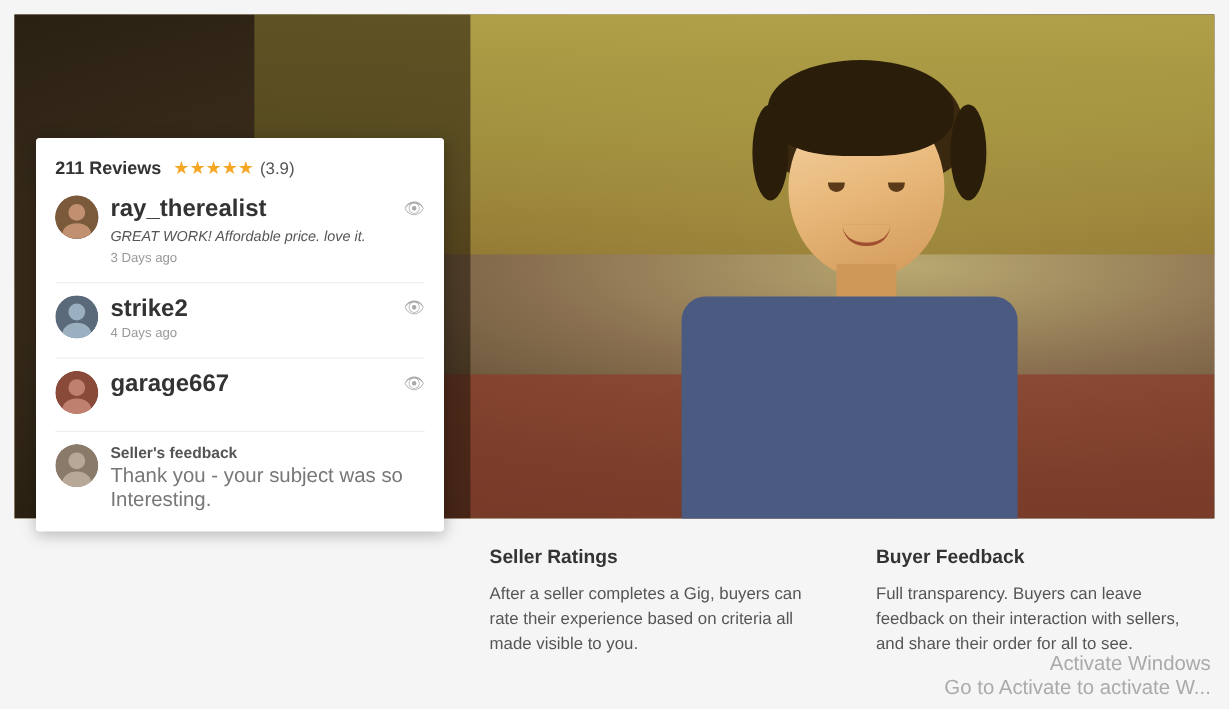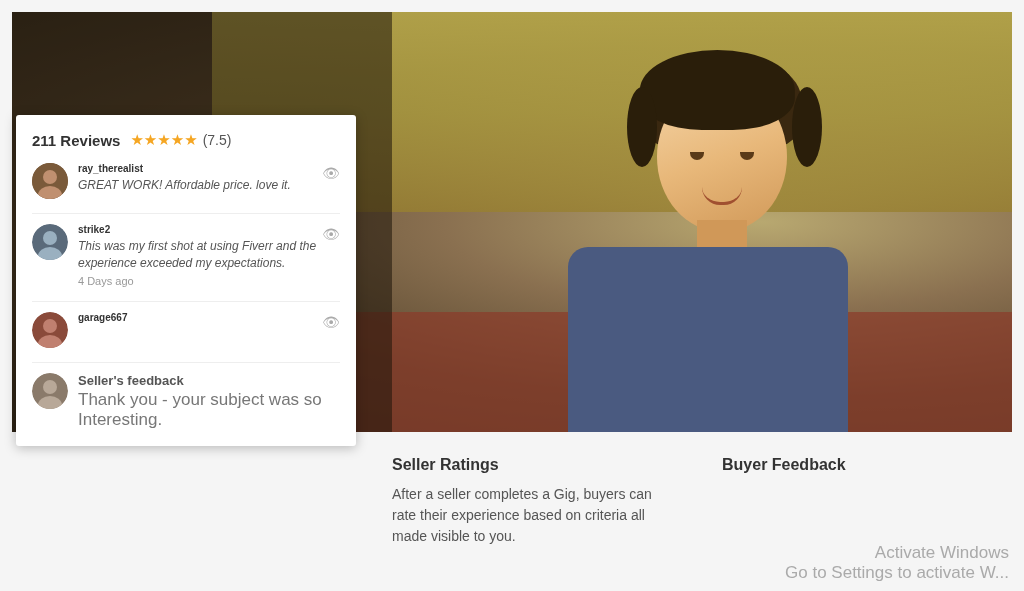--- a/index.html
+++ b/index.html
@@ -37,21 +37,21 @@
       top: 0;
       width: 380px;
       height: 100%;
       background: rgba(30, 20, 10, 0.55);
     }
 
     
     .reviews-card {
       position: absolute;
       top: 115px;
-      left: 16px;
+      left: 30px;
       width: 340px;
       background: #fff;
       border-radius: 3px;
       box-shadow: 0 2px 12px rgba(0,0,0,0.25);
       padding: 16px;
       z-index: 10;
     }
 
     .reviews-header {
       display: flex;
@@ -95,21 +95,21 @@
       align-items: center;
       justify-content: center;
       font-size: 16px;
     }
 
     .review-content {
       flex: 1;
     }
 
     .reviewer-name {
-      font-size: 10px;
+      font-size: 20px;
       font-weight: bold;
       color: #333;
       margin-bottom: 3px;
     }
 
     .review-text {
       font-size: 12px;
       color: #555;
       line-height: 1.4;
       margin-bottom: 3px;
@@ -150,21 +150,21 @@
 
     .seller-feedback-text {
       font-size: 17px;
       color: #777;
     }
 
     
     .bottom-section {
       position: absolute;
       bottom: 0;
-      left: 12px;
+      left: 28px;
       right: 12px;
       height: 155px;
       background: #f5f5f5;
       display: flex;
       padding: 20px 20px 20px 380px;
       gap: 60px;
     }
 
     .info-block {
       flex: 1;
@@ -251,51 +251,51 @@
 
       <div style="position:absolute; top:225px; left:50%; transform:translateX(-55%); width:280px; height:200px; border-radius:20px 20px 0 0; background:#4a5a80; z-index:4;"></div>
     </div>
     <div class="hero-overlay"></div>
   </div>
 
   <div class="reviews-card">
     <div class="reviews-header">
       <span class="reviews-count">211 Reviews</span>
       <span class="stars">★★★★★</span>
-      <span class="rating-value">(7.5)</span>
+      <span class="rating-value">(3.9)</span>
     </div>
 
     <div class="review-item">
       <div class="avatar" style="background:#7a5a3a; color:transparent; font-size:0;">
         <svg width="36" height="36" viewBox="0 0 36 36">
           <circle cx="18" cy="18" r="18" fill="#7a5a3a"></circle>
           <circle cx="18" cy="14" r="7" fill="#c09070"></circle>
           <ellipse cx="18" cy="32" rx="12" ry="9" fill="#c09070"></ellipse>
         </svg>
       </div>
       <div class="review-content">
         <div class="reviewer-name">ray_therealist</div>
         <div class="review-text">GREAT WORK! Affordable price. love it.</div>
+        <div class="review-date">3 Days ago</div>
       </div>
       <span class="eye-icon">👁</span>
     </div>
 
     <hr class="divider">
 
     <div class="review-item">
       <div class="avatar" style="font-size:0;">
         <svg width="36" height="36" viewBox="0 0 36 36">
           <circle cx="18" cy="18" r="18" fill="#5a6a7a"></circle>
           <circle cx="18" cy="14" r="7" fill="#9ab0c0"></circle>
           <ellipse cx="18" cy="32" rx="12" ry="9" fill="#9ab0c0"></ellipse>
         </svg>
       </div>
       <div class="review-content">
         <div class="reviewer-name">strike2</div>
-        <div class="review-text">This was my first shot at using Fiverr and the experience exceeded my expectations.</div>
         <div class="review-date">4 Days ago</div>
       </div>
       <span class="eye-icon">👁</span>
     </div>
 
     <hr class="divider">
 
     <div class="review-item">
       <div class="avatar" style="font-size:0;">
         <svg width="36" height="36" viewBox="0 0 36 36">
@@ -327,21 +327,22 @@
     </div>
   </div>
 
   <div class="bottom-section">
     <div class="info-block">
       <div class="info-title">Seller Ratings</div>
       <div class="info-text">After a seller completes a Gig, buyers can rate their experience based on criteria all made visible to you.</div>
     </div>
     <div class="info-block">
       <div class="info-title">Buyer Feedback</div>
+      <div class="info-text">Full transparency. Buyers can leave feedback on their interaction with sellers, and share their order for all to see.</div>
     </div>
   </div>
 
   <div class="windows-watermark">
     <div>Activate Windows</div>
-    <div>Go to Settings to activate W...</div>
+    <div>Go to Activate to activate W...</div>
   </div>
 
 </div>
 
 </body></html>

